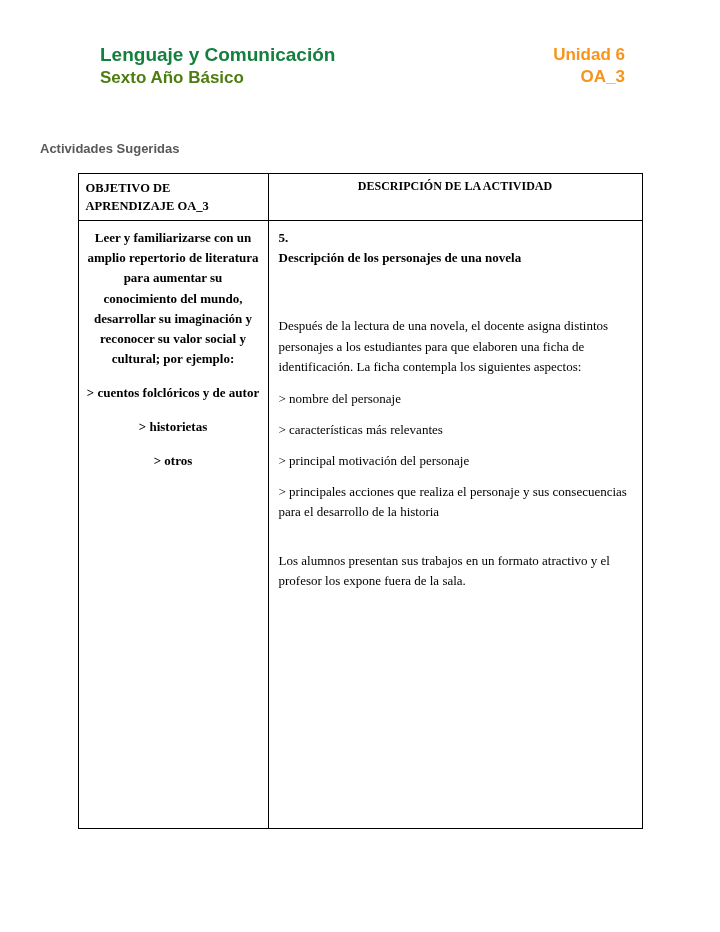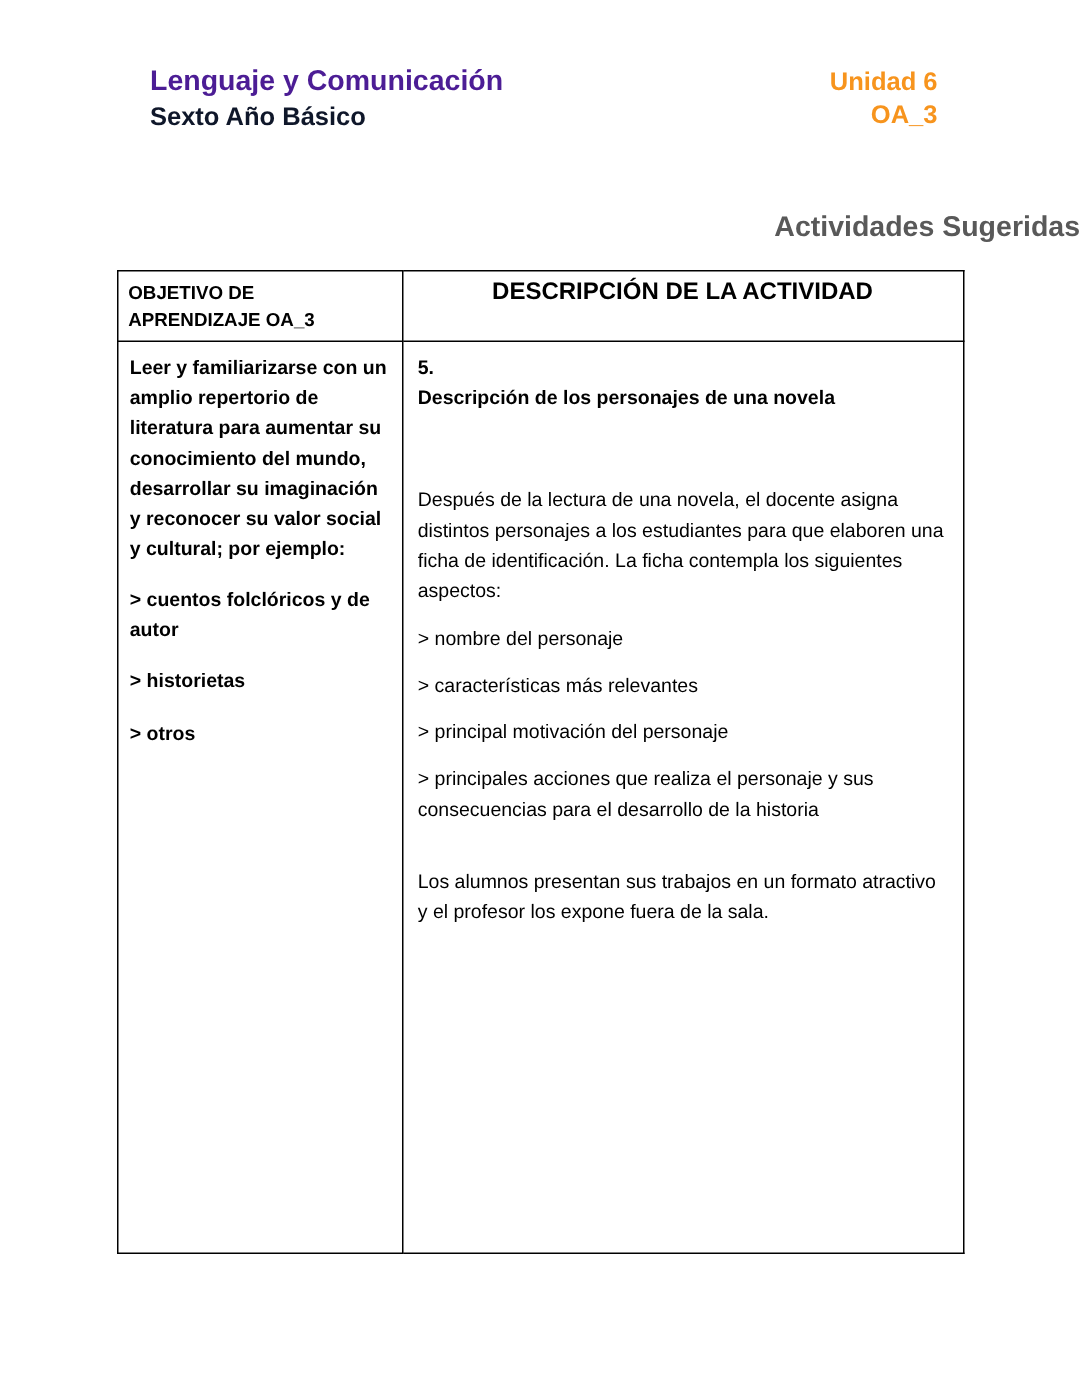--- a/index.html
+++ b/index.html
@@ -16,78 +16,81 @@
     background: #ffffff;
     overflow: hidden;
   }
   .doc-header {
     display: flex;
     justify-content: space-between;
     align-items: flex-start;
     padding: 44px 95px 0 100px;
   }
   .subject-title {
-    color: #4c1d95;
+    color: #15803d;
     font-weight: bold;
     font-size: 19px;
     line-height: 1.2;
   }
   .grade-title {
-    color: #0f172a;
+    color: #4d7c0f;
     font-weight: bold;
     font-size: 17px;
     line-height: 1.3;
   }
   .header-right { text-align: right; }
   .unit-label, .oa-label {
     color: #F7941D;
     font-weight: bold;
     font-size: 17px;
     line-height: 1.3;
   }
   .page-title {
     margin-top: 52px;
-    text-align: right;
+    text-align: left;
     color: #595959;
     font-weight: bold;
-    font-size: 19px;
+    font-size: 13px;
+    margin-left: 40px;
   }
   .activity-table {
     width: 565px;
     margin: 17px auto 0 auto;
     border-collapse: collapse;
     table-layout: fixed;
   }
   .activity-table th,
   .activity-table td {
     border: 1px solid #000000;
     vertical-align: top;
     text-align: left;
+    font-family: Liberation Serif, serif;
   }
   th.col-objective {
     width: 190px;
     padding: 5px 7px;
     font-size: 12.5px;
     font-weight: bold;
     line-height: 1.45;
   }
   th.col-description {
     padding: 5px 7px;
-    font-size: 16px;
+    font-size: 12px;
     font-weight: bold;
     text-align: center;
     vertical-align: top;
   }
   thead tr { height: 47px; }
   tbody tr { height: 608px; }
   td.objective-cell {
     padding: 7px 8px 7px 8px;
     font-size: 13px;
     font-weight: bold;
     line-height: 1.55;
+    text-align: center;
   }
   td.activity-cell {
     padding: 7px 10px 7px 10px;
     font-size: 13px;
     line-height: 1.55;
   }
   .objective-intro { margin-bottom: 14px; }
   .objective-item { margin-bottom: 14px; }
   .objective-item:last-child { margin-bottom: 16px; }
   .activity-number { font-weight: bold; }

